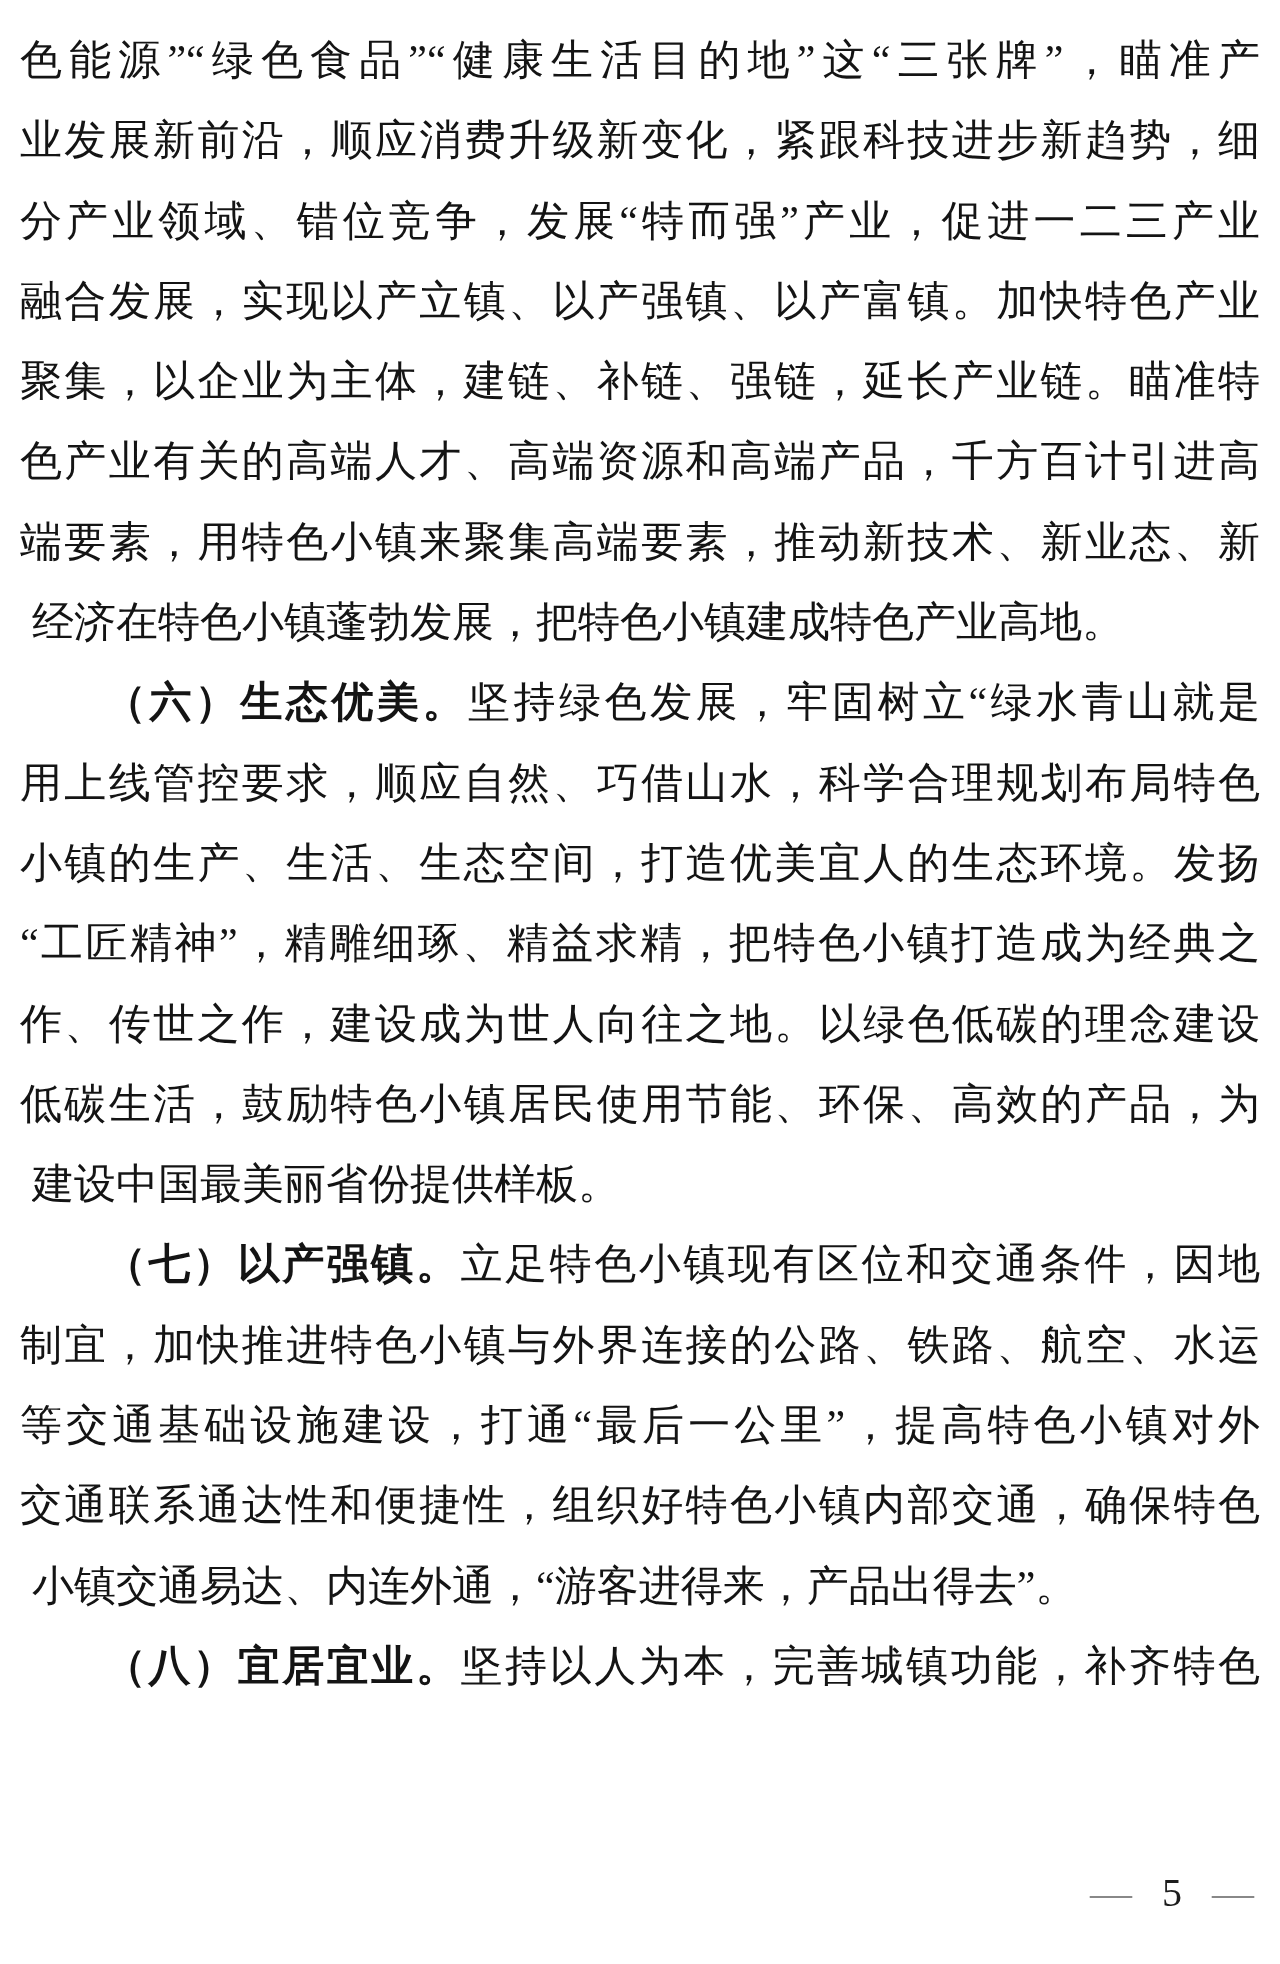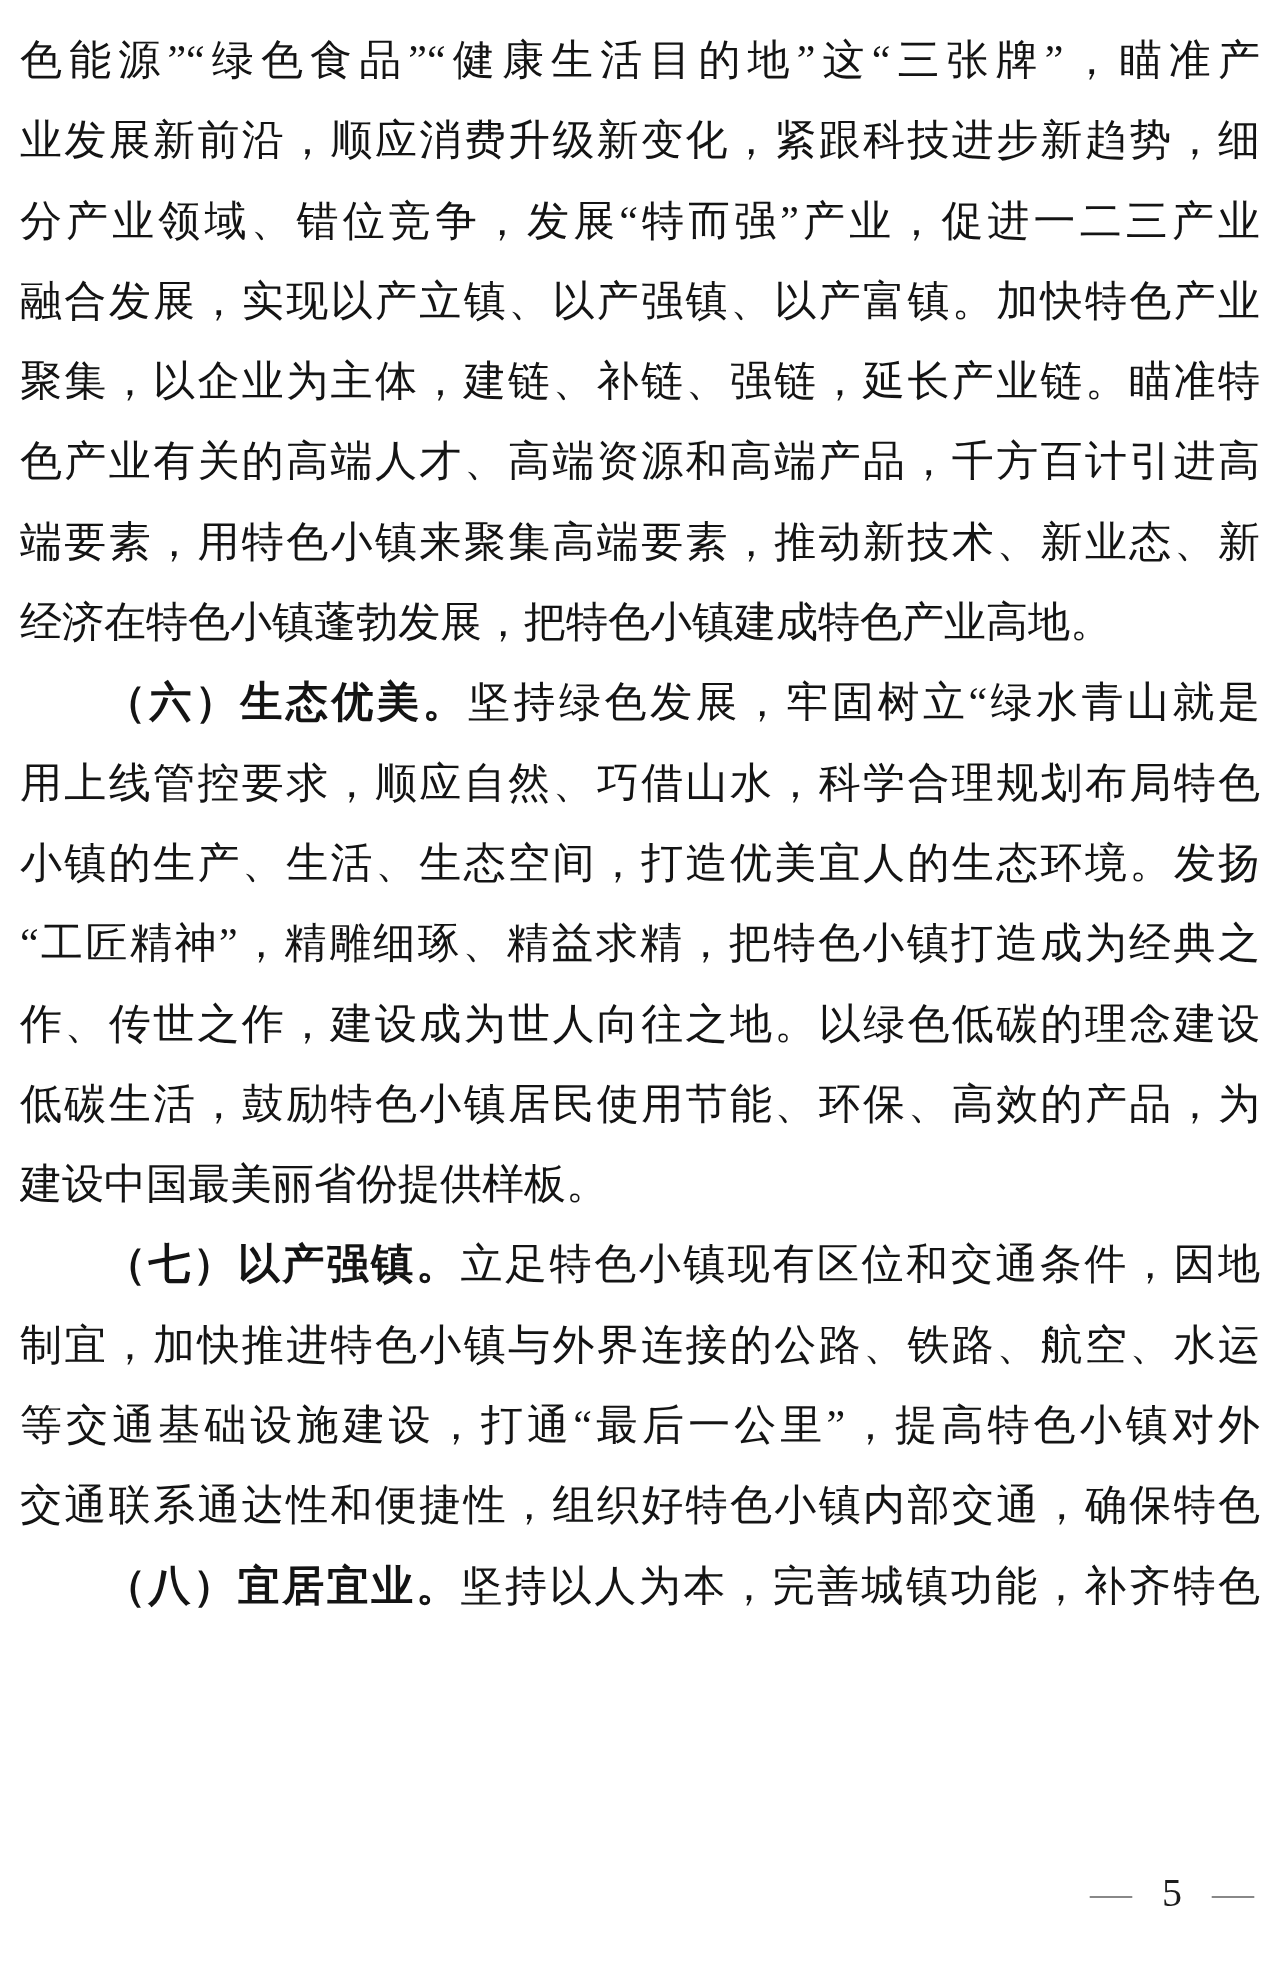--- a/index.html
+++ b/index.html
@@ -27,20 +27,21 @@
     line-height: 80.3px;
     overflow: hidden;
     text-align: justify;
     text-align-last: justify;
     text-justify: inter-character;
     word-break: break-all;
   }
   .line.no-justify {
     text-align: center;
     text-align-last: left;
+    margin-left: 12px;
   }
   .line.indent { text-indent: 84px; }
   .seg-bold { font-weight: 700; }
   .page-footer {
     position: absolute;
     top: 1870px;
     right: 26px;
     height: 46px;
     display: flex;
     align-items: center;
@@ -78,20 +79,21 @@
       <div class="line"><span>“工匠精神”，精雕细琢、精益求精，把特色小镇打造成为经典之</span></div>
       <div class="line"><span>作、传世之作，建设成为世人向往之地。以绿色低碳的理念建设</span></div>
       <div class="line"><span>低碳生活，鼓励特色小镇居民使用节能、环保、高效的产品，为</span></div>
       <div class="line no-justify"><span>建设中国最美丽省份提供样板。</span></div>
     </div>
     <div class="para">
       <div class="line indent"><span class="seg-bold">（七）以产强镇。</span><span>立足特色小镇现有区位和交通条件，因地</span></div>
       <div class="line"><span>制宜，加快推进特色小镇与外界连接的公路、铁路、航空、水运</span></div>
       <div class="line"><span>等交通基础设施建设，打通“最后一公里”，提高特色小镇对外</span></div>
       <div class="line"><span>交通联系通达性和便捷性，组织好特色小镇内部交通，确保特色</span></div>
+      <div class="line no-justify"><span>小镇交通易达、内连外通，“游客进得来，产品出得去”。</span></div>
     </div>
     <div class="para">
       <div class="line indent"><span class="seg-bold">（八）宜居宜业。</span><span>坚持以人为本，完善城镇功能，补齐特色</span></div>
     </div>
   </main>
 
 <footer class="page-footer">
   <span class="dash">—</span>
   <span class="num">5</span>
   <span class="dash">—</span>

